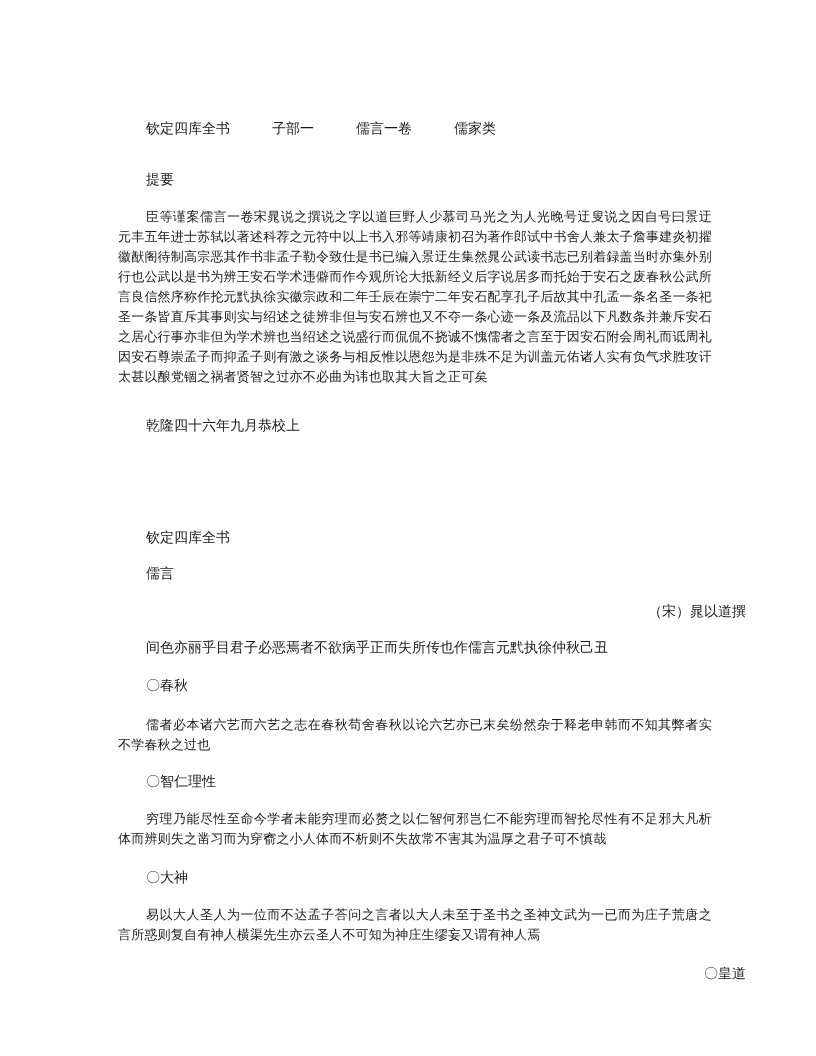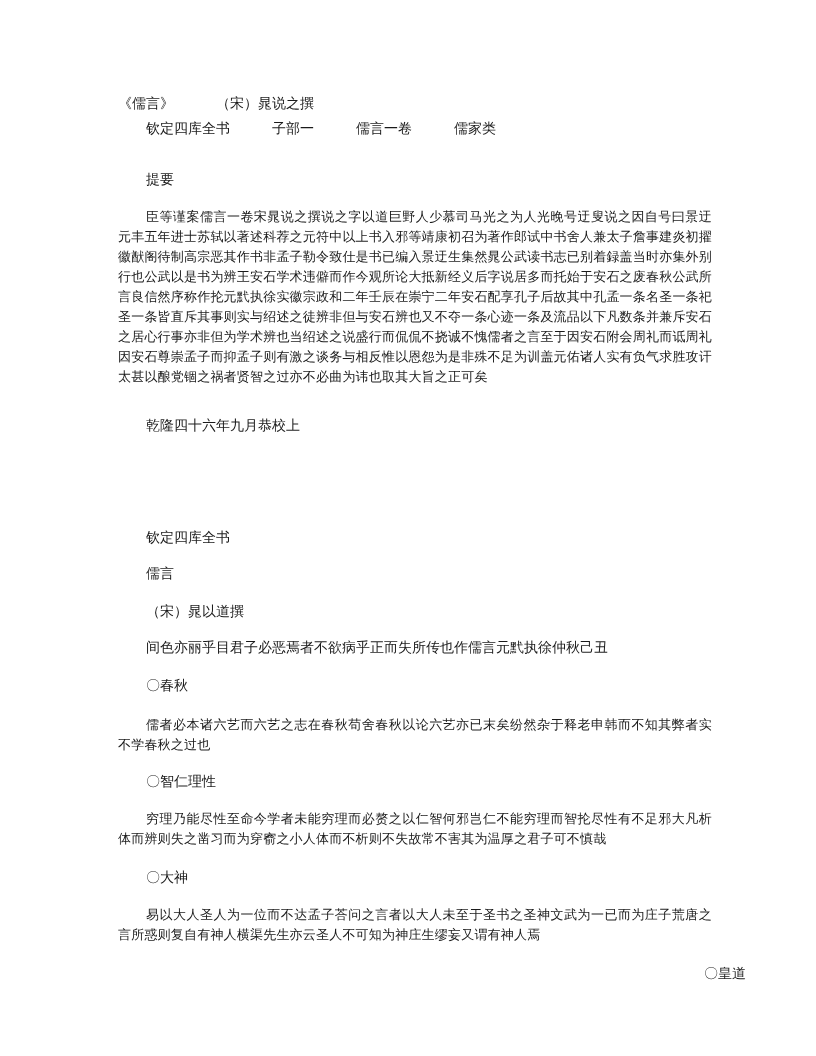--- a/index.html
+++ b/index.html
@@ -20,36 +20,33 @@
       text-indent: 28px; text-align: justify; word-break: break-all;
       letter-spacing: 0.2px;
     }
     .gap { display: inline-block; width: 42px; }
   </style>
 </head>
 <body>
 
 <div class="page">
 
-  <div class="line" style="top:93px;">
-    <span>《儒言》</span><span class="gap"></span><span>（宋）晁说之撰</span>
-  </div>
 
   <div class="line indent" style="top:118px;">
     <span>钦定四库全书</span><span class="gap"></span><span>子部一</span><span class="gap"></span><span>儒言一卷</span><span class="gap"></span><span>儒家类</span>
   </div>
 
   <div class="line indent" style="top:169px;">提要</div>
 
   <div class="para" style="top:207px;">臣等谨案儒言一卷宋晁说之撰说之字以道巨野人少慕司马光之为人光晚号迂叟说之因自号曰景迂元丰五年进士苏轼以著述科荐之元符中以上书入邪等靖康初召为著作郎试中书舍人兼太子詹事建炎初擢徽猷阁待制高宗恶其作书非孟子勒令致仕是书已编入景迂生集然晁公武读书志已别着録盖当时亦集外别行也公武以是书为辨王安石学术违僻而作今观所论大抵新经义后字说居多而托始于安石之废春秋公武所言良信然序称作抡元黓执徐实徽宗政和二年壬辰在崇宁二年安石配享孔子后故其中孔孟一条名圣一条祀圣一条皆直斥其事则实与绍述之徒辨非但与安石辨也又不夺一条心迹一条及流品以下凡数条并兼斥安石之居心行事亦非但为学术辨也当绍述之说盛行而侃侃不挠诚不愧儒者之言至于因安石附会周礼而诋周礼因安石尊崇孟子而抑孟子则有激之谈务与相反惟以恩怨为是非殊不足为训盖元佑诸人实有负气求胜攻讦太甚以酿党锢之祸者贤智之过亦不必曲为讳也取其大旨之正可矣</div>
 
   <div class="line indent" style="top:415px;">乾隆四十六年九月恭校上</div>
   <div class="line indent" style="top:527px;">钦定四库全书</div>
   <div class="line indent" style="top:563px;">儒言</div>
-  <div class="line indent" style="top:601px;">（宋）晁以道撰</div>
+  <div class="line indent" style="top:601px;text-align:right;">（宋）晁以道撰</div>
 
   <div class="line indent" style="top:637px;">间色亦丽乎目君子必恶焉者不欲病乎正而失所传也作儒言元黓执徐仲秋己丑</div>
 
   <div class="line indent" style="top:675px;">〇春秋</div>
   <div class="para" style="top:715px;">儒者必本诸六艺而六艺之志在春秋苟舍春秋以论六艺亦已末矣纷然杂于释老申韩而不知其弊者实不学春秋之过也</div>
 
   <div class="line indent" style="top:771px;">〇智仁理性</div>
   <div class="para" style="top:809px;">穷理乃能尽性至命今学者未能穷理而必赘之以仁智何邪岂仁不能穷理而智抡尽性有不足邪大凡析体而辨则失之凿习而为穿窬之小人体而不析则不失故常不害其为温厚之君子可不慎哉</div>
 
   <div class="line indent" style="top:867px;">〇大神</div>

